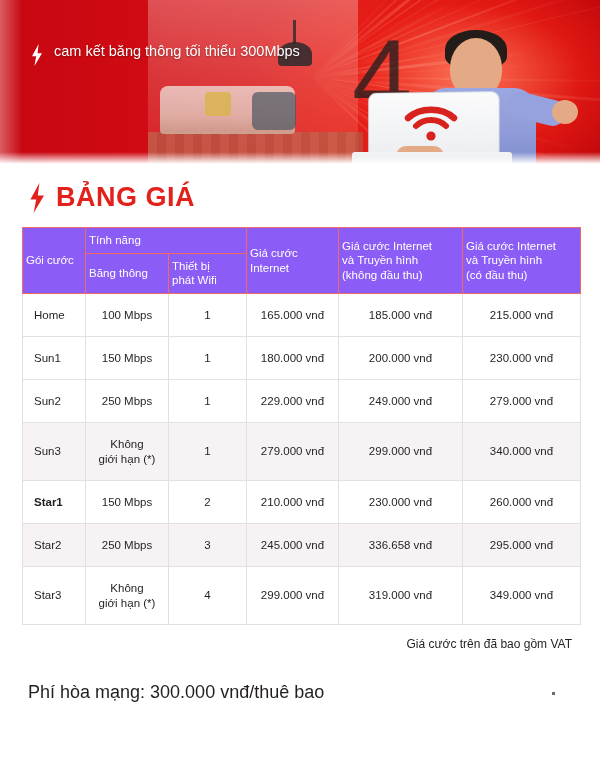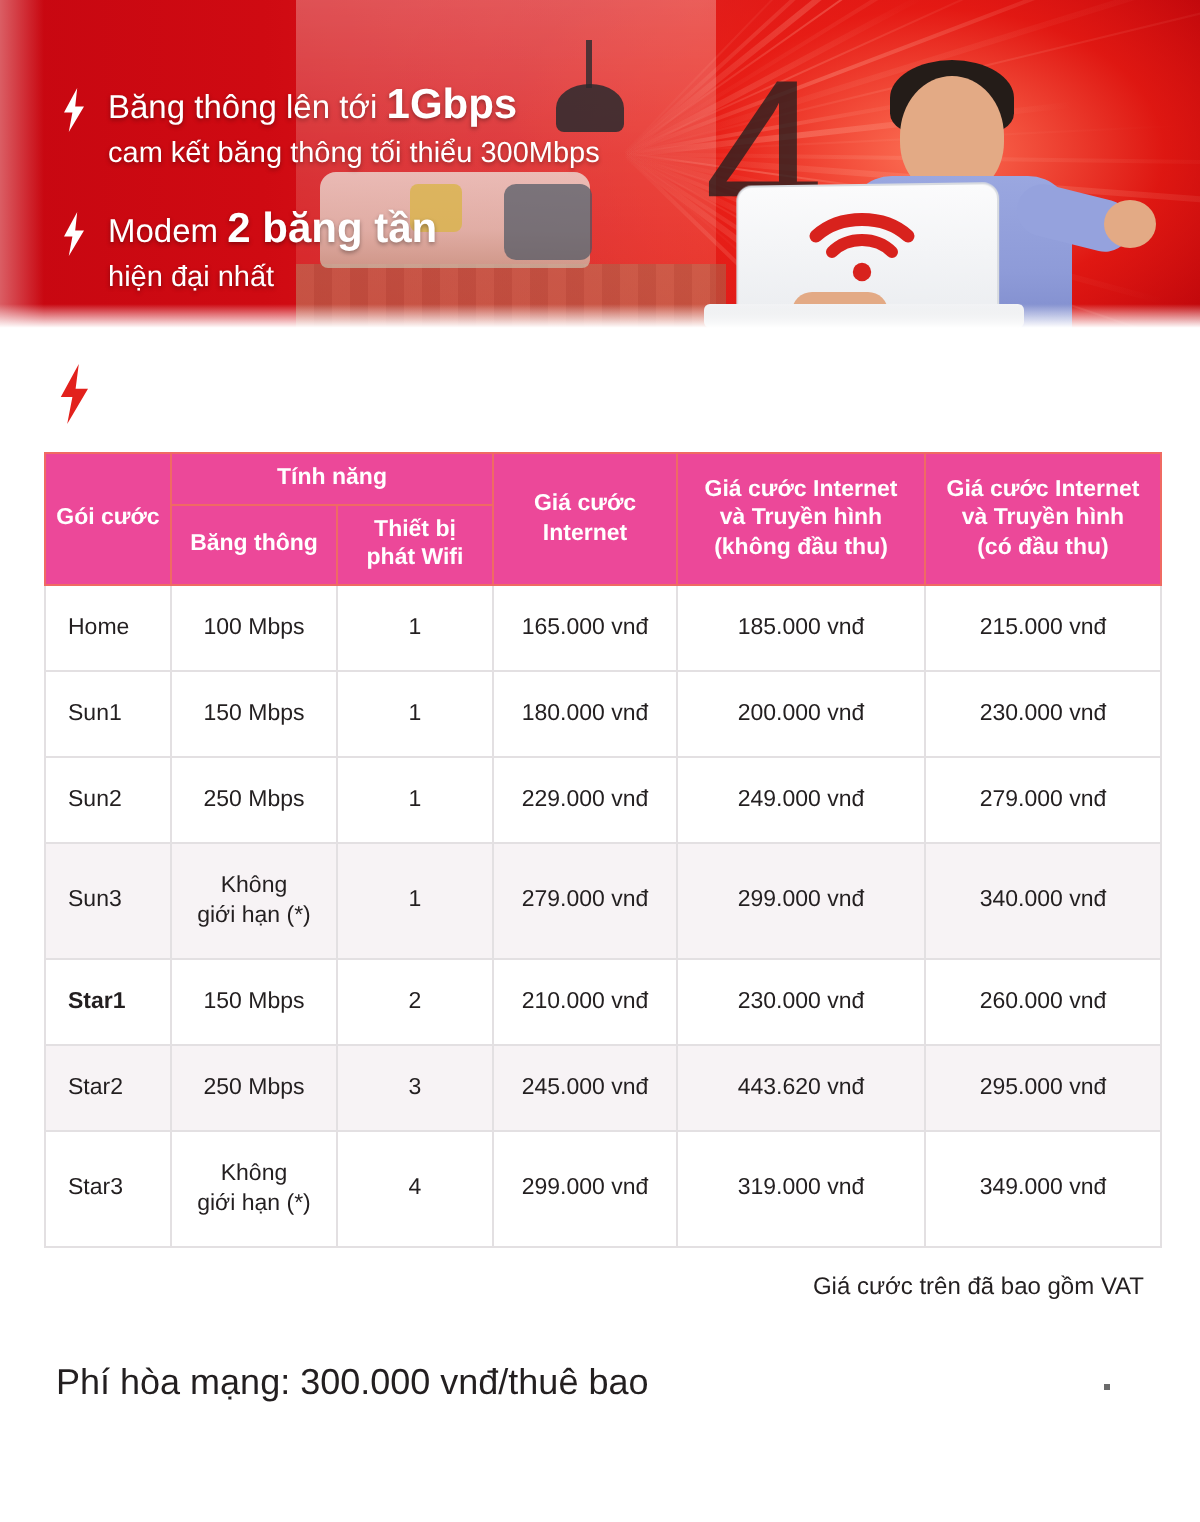--- a/index.html
+++ b/index.html
@@ -158,28 +158,28 @@
   
   .table-wrap { margin: 14px 0 0 22px; width: 558px; }
   table.price {
     width: 558px;
     border-collapse: collapse;
     table-layout: fixed;
     font-size: 11.5px;
     color: #231f20;
   }
   table.price thead th {
-    background: #ec4899;
+    background: #8b5cf6;
     color: #ffffff;
     font-size: 11.5px;
-    font-weight: 700;
+    font-weight: 400;
     line-height: 1.28;
     padding: 5px 3px;
     border: 1px solid #e2211c;
-    text-align: center;
+    text-align: left;
     vertical-align: middle;
   }
   table.price thead th.sep { border-color: #f06a63; }
   table.price tbody td {
     border: 1px solid #e3e0e2;
     text-align: center;
     vertical-align: middle;
     padding: 6px 3px;
     font-size: 11.5px;
     line-height: 1.3;
@@ -278,46 +278,35 @@
 
   <div class="banner-copy">
 
     <div class="bullet-row">
       <span class="bolt">
         <svg viewBox="0 0 14 22" width="14" height="22" aria-hidden="true">
           <path d="M8.6 0 L2 12.3 L6.2 12.3 L4.4 22 L12 9.2 L7.6 9.2 Z" fill="#ffffff"></path>
         </svg>
       </span>
       <span class="btext">
-        <div class="bline1"><span>Băng thông lên tới </span><b>1Gbps</b></div>
         <div class="bline2">cam kết băng thông tối thiểu 300Mbps</div>
       </span>
     </div>
 
-    <div class="bullet-row">
-      <span class="bolt">
-        <svg viewBox="0 0 14 22" width="14" height="22" aria-hidden="true">
-          <path d="M8.6 0 L2 12.3 L6.2 12.3 L4.4 22 L12 9.2 L7.6 9.2 Z" fill="#ffffff"></path>
-        </svg>
-      </span>
-      <span class="btext">
-        <div class="bline1"><span>Modem </span><b>2 băng tần</b></div>
-        <div class="bline2">hiện đại nhất</div>
-      </span>
-    </div>
 
   </div>
 </div>
 
 <div class="title-row">
   <span class="title-bolt">
     <svg viewBox="0 0 18 30" width="18" height="30" aria-hidden="true">
       <path d="M11.4 0 L2.4 16.5 L8.2 16.5 L5.6 30 L16 12.4 L9.8 12.4 Z" fill="#e2211c"></path>
     </svg>
   </span>
+  <span class="title-text">BẢNG GIÁ</span>
 </div>
 
 <div class="table-wrap">
   <table class="price">
     <colgroup>
       <col style="width:63px">
       <col style="width:83px">
       <col style="width:78px">
       <col style="width:92px">
       <col style="width:124px">
@@ -382,21 +371,21 @@
           <td style="white-space: pre-line;">2</td>
           <td style="white-space: pre-line;">210.000 vnđ</td>
           <td style="white-space: pre-line;">230.000 vnđ</td>
           <td style="white-space: pre-line;">260.000 vnđ</td>
         </tr>
         <tr class="alt">
           <td class="left" style="white-space: pre-line;">Star2</td>
           <td style="white-space: pre-line;">250 Mbps</td>
           <td style="white-space: pre-line;">3</td>
           <td style="white-space: pre-line;">245.000 vnđ</td>
-          <td style="white-space: pre-line;">443.620 vnđ</td>
+          <td style="white-space: pre-line;">336.658 vnđ</td>
           <td style="white-space: pre-line;">295.000 vnđ</td>
         </tr>
         <tr class="tall">
           <td class="left" style="white-space: pre-line;">Star3</td>
           <td style="white-space: pre-line;">Không
 giới hạn (*)</td>
           <td style="white-space: pre-line;">4</td>
           <td style="white-space: pre-line;">299.000 vnđ</td>
           <td style="white-space: pre-line;">319.000 vnđ</td>
           <td style="white-space: pre-line;">349.000 vnđ</td>

